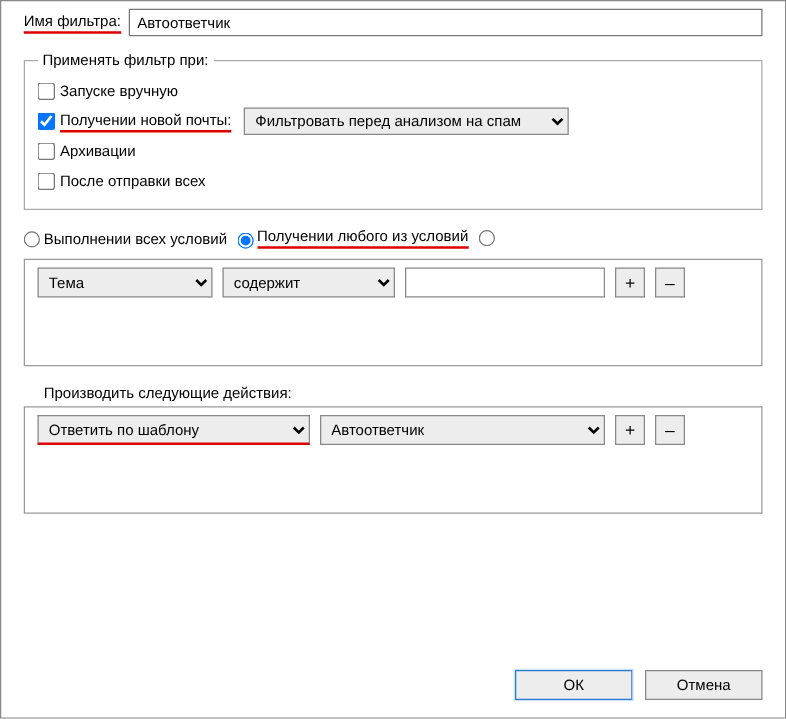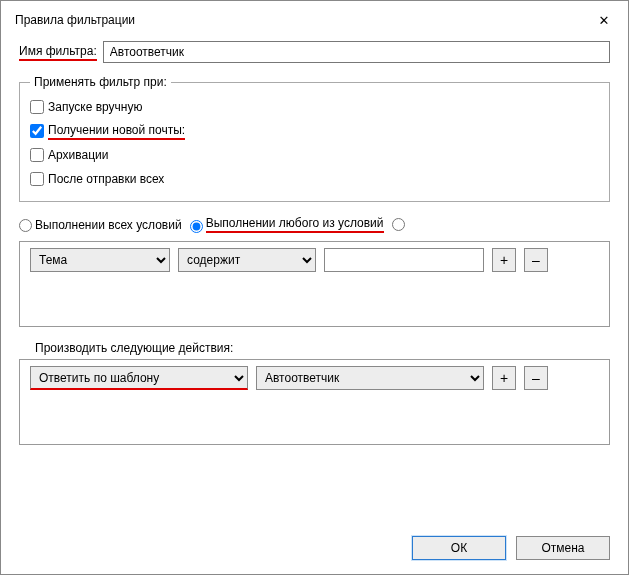--- a/index.html
+++ b/index.html
@@ -173,64 +173,63 @@
 }
 .footer button.primary {
   border: 1px solid #2a7bd1;
   outline: 1px solid #cde3f8;
 }
 </style>
 </head>
 <body>
 
 <div class="window">
-  <div class="titlebar">
-    <span class="title">Правила фильтрации</span>
-    <span class="closebtn">✕</span>
-  </div>
 
   <div class="content">
 
     <div class="row-name">
       <label>Имя фильтра:</label>
       <input type="text" value="Автоответчик" style="">
     </div>
 
     <fieldset class="apply">
       <legend>Применять фильтр при:</legend>
 
       <div class="chk-row">
         <input type="checkbox" style="">
         <span>Запуске вручную</span>
       </div>
 
       <div class="chk-row">
         <input type="checkbox" checked="" style="">
         <span class="underlined">Получении новой почты:</span>
+        <select>
+          <option>Фильтровать перед анализом на спам</option>
+        </select>
       </div>
 
       <div class="chk-row">
         <input type="checkbox" style="">
         <span>Архивации</span>
       </div>
 
       <div class="chk-row">
         <input type="checkbox" style="">
         <span>После отправки всех</span>
       </div>
     </fieldset>
 
     <div class="radio-row">
       <label class="radio-item">
         <input type="radio" name="match" style="">
         <span>Выполнении всех условий</span>
       </label>
       <label class="radio-item">
         <input type="radio" name="match" checked="" style="">
-        <span class="underlined">Выполнении любого из условий</span>
+        <span class="underlined">Получении любого из условий</span>
       </label>
       <label class="radio-item">
         <input type="radio" name="match" style="">
       </label>
     </div>
 
     <div class="cond-box">
       <div class="cond-row">
         <select class="combo c1">
           <option>Тема</option>

